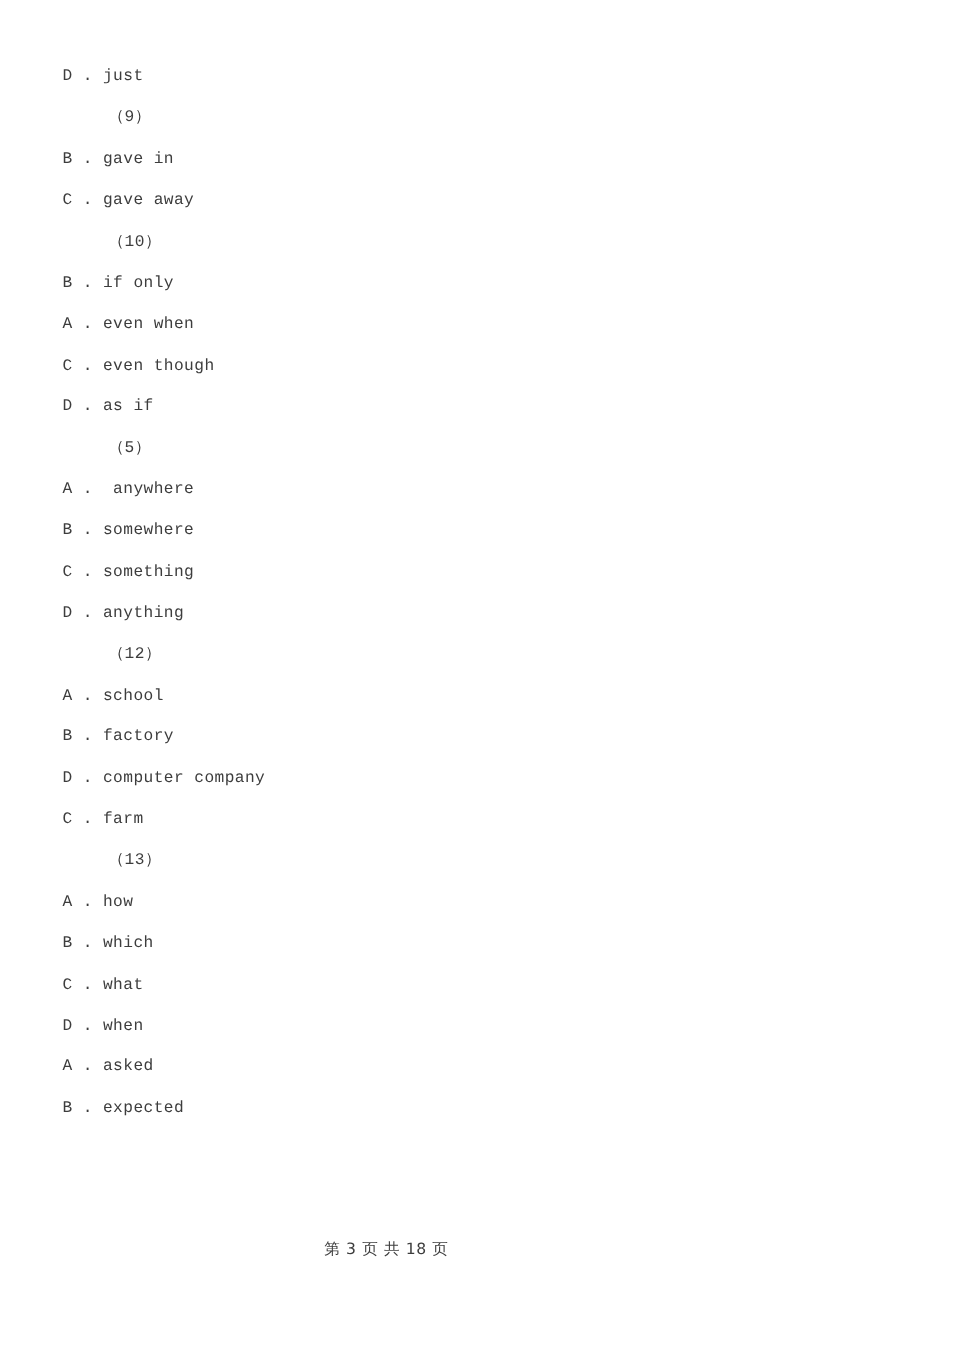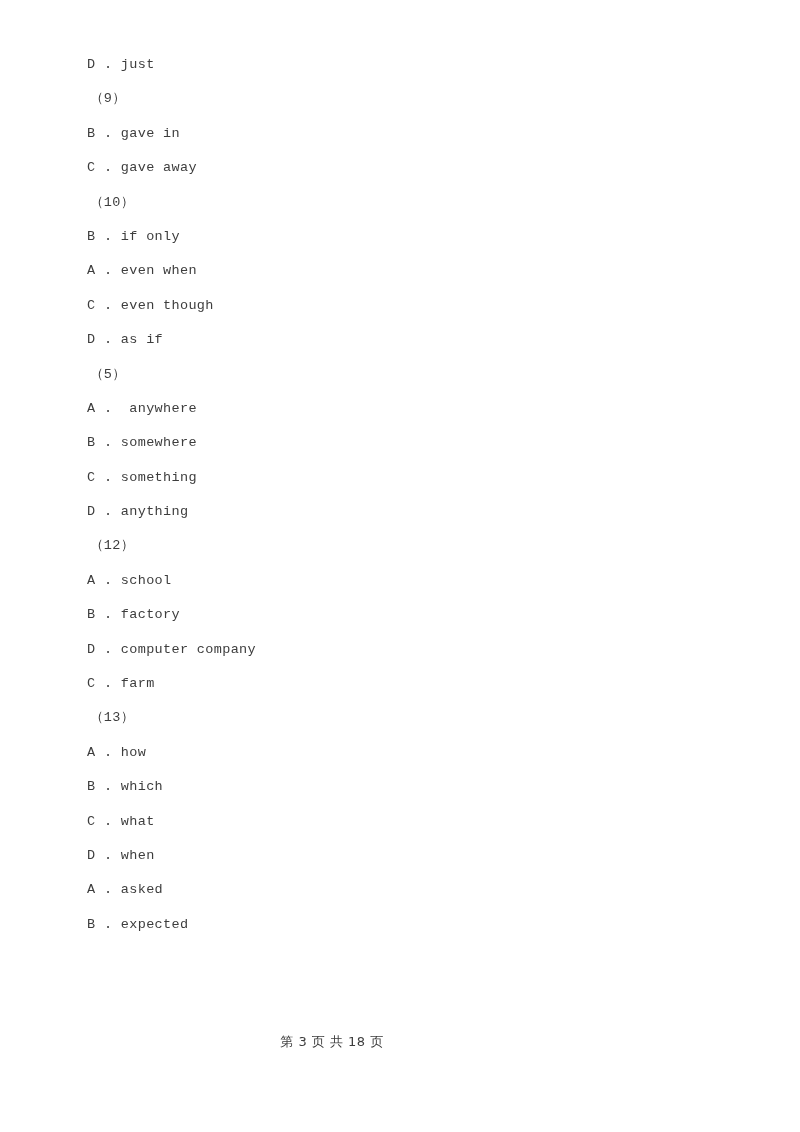--- a/index.html
+++ b/index.html
@@ -34,40 +34,39 @@
   .line {
     height: 34.4px;
     line-height: 34.4px;
     font-size: 13.5px;
     color: #3d3d3d;
     white-space: pre;
     letter-spacing: 0.35px;
   }
 
   .line.option {
-    padding-left: 87px;
+    padding-left: 52px;
   }
 
   .line.qnum {
     padding-left: 90px;
   }
 
   .footer {
     position: absolute;
     left: 0;
     top: 1032px;
     width: 644px;
     text-align: center;
     font-size: 13px;
     line-height: 20px;
     color: #3d3d3d;
     font-family: "DejaVu Sans", "Liberation Sans", sans-serif;
     white-space: pre;
     letter-spacing: 0.5px;
-    margin-left: 10px;
   }
 </style>
 </head>
 <body>
 
 <div class="page">
 
   <div class="content">
       <div class="line option">D . just</div>
       <div class="line qnum">（9）</div>

